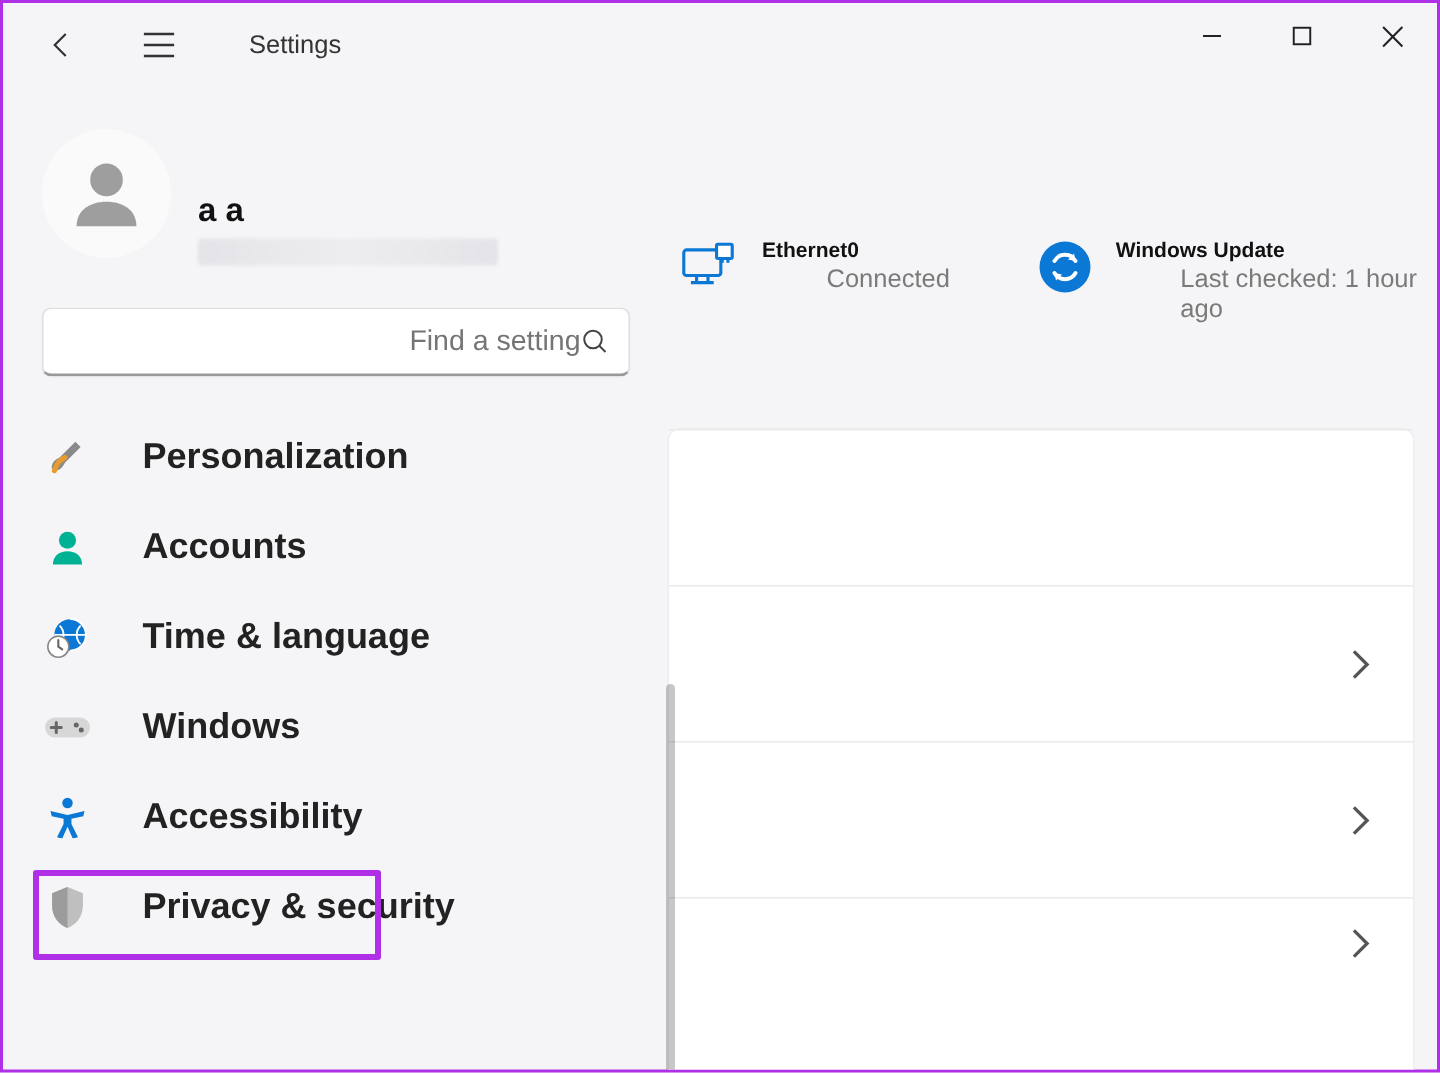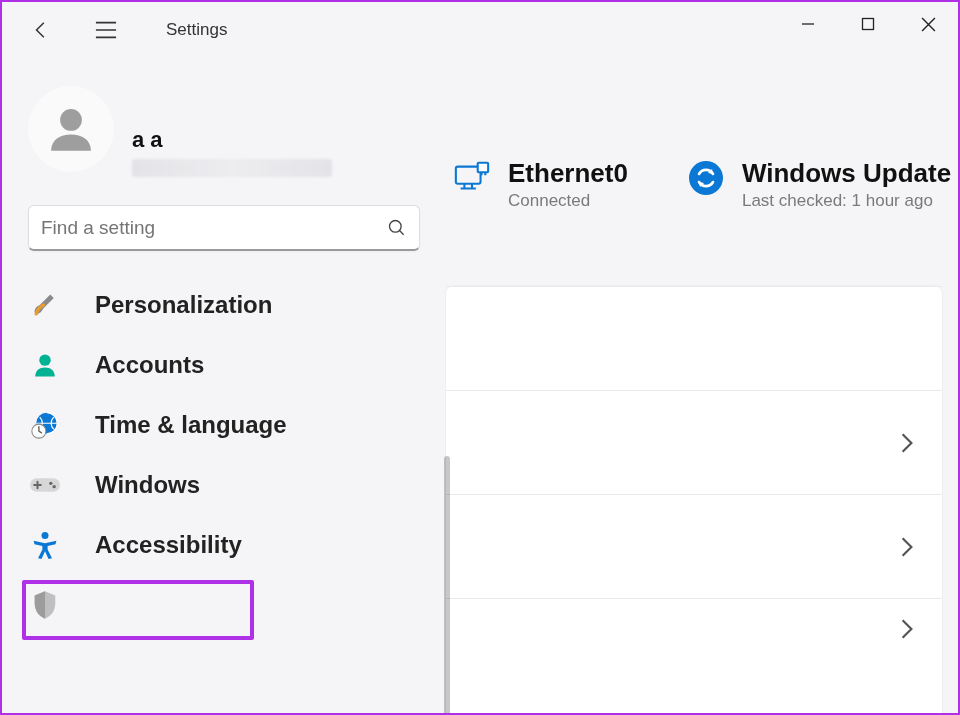--- a/index.html
+++ b/index.html
@@ -64,21 +64,21 @@
     background:#fff;
     border:1px solid #ddd;
     border-bottom:2px solid #999;
     border-radius:6px;
     display:flex; align-items:center;
     padding:0 12px;
     box-shadow: 0 1px 2px rgba(0,0,0,.03);
   }
   .searchbox input {
     flex:1; border:none; outline:none;
-    font-size:19px; background:transparent; color:#555;
+    font-size:19px; background:transparent; color:#555;text-align:right;
   }
   .nav-list {
     margin-top: 26px;
     padding: 0 18px;
   }
   .nav-item {
     height: 56px;
     display:flex; align-items:center;
     gap: 35px;
     padding: 0 10px;
@@ -110,22 +110,22 @@
   .status-row {
     display:flex; gap: 28px; padding: 100px 0 30px 6px;
   }
   .status-card {
     display:flex; align-items:flex-start; gap: 16px;
   }
   .status-icon {
     width:40px; height:40px;
     display:flex; align-items:center; justify-content:center;
   }
-  .status-title { font-size:26px; font-weight:600; color:#111;}
-  .status-sub { font-size:17px; color:#7a7a7a; margin-top:2px;}
+  .status-title { font-size:14px; font-weight:600; color:#111;}
+  .status-sub { font-size:17px; color:#7a7a7a; margin-top:2px;margin-left:43px;}
   .content-panel {
     position:absolute;
     left:0; right:16px; top:228px; bottom:0;
     background:#fff;
     border-top-left-radius:8px;
     border-top-right-radius:8px;
     box-shadow: 0 0 0 1px #eee;
   }
   .content-scroll-indicator {
     position:absolute; left:-2px; top:170px; width:6px; bottom:0;
@@ -258,20 +258,21 @@
       <span>Accessibility</span>
     </div>
 
     <div class="nav-item">
       <span class="nav-icon">
         <svg width="24" height="28" viewBox="0 0 28 32">
             <path d="M14 0l12 5v9c0 9-5 15-12 18C7 29 2 23 2 14V5z" fill="#bfbfbf"></path>
             <path d="M14 0v32C7 29 2 23 2 14V5z" fill="#9c9c9c"></path>
           </svg>
       </span>
+      <span>Privacy &amp; security</span>
     </div>
 
   </div>
 
   <div class="hl-box"></div>
 </div>
 
 <div class="right-col">
 
   <div class="status-row">

